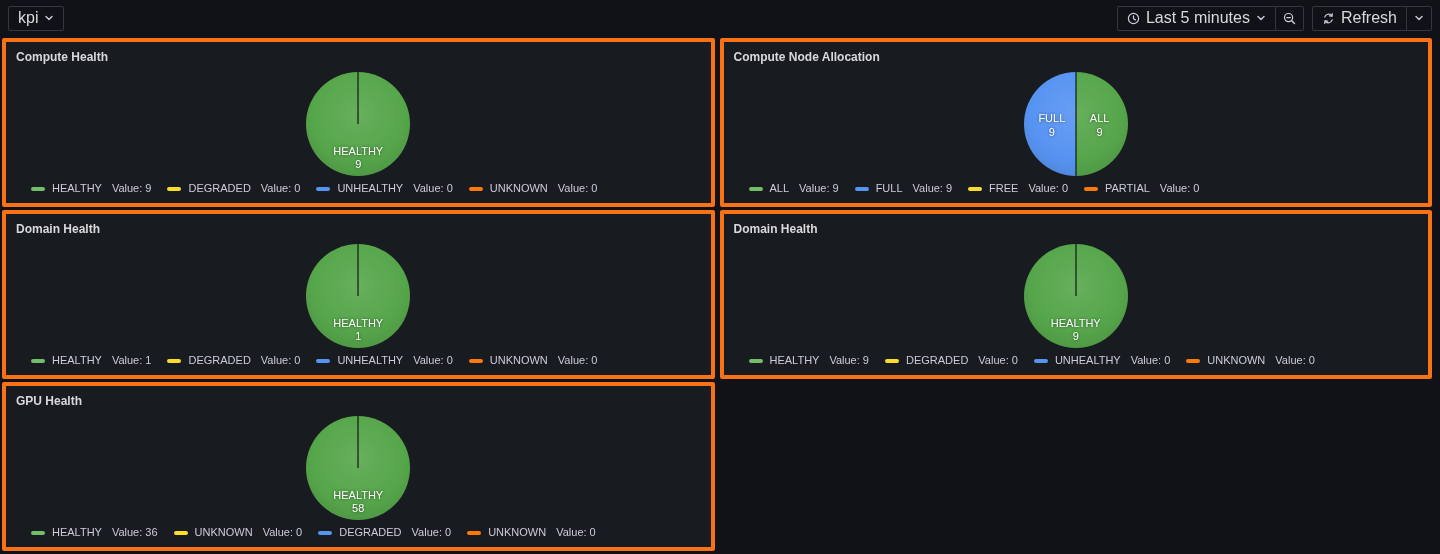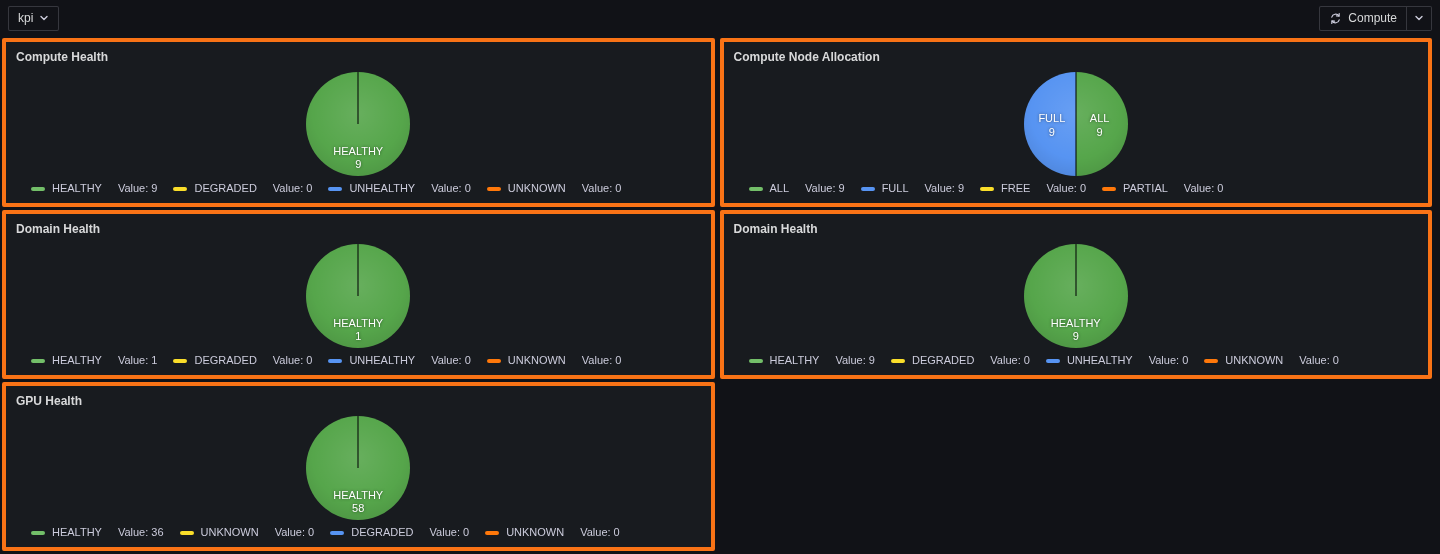--- a/index.html
+++ b/index.html
@@ -17,21 +17,21 @@
     height: 36px;
     display: flex; align-items: center; justify-content: space-between;
     padding: 0 8px;
   }
   .btn {
     display: inline-flex; align-items: center; gap: 6px;
     height: 25px; padding: 0 9px;
     background: #111217;
     border: 1px solid rgba(204,204,220,0.20);
     border-radius: 2px;
-    color: #d8d9da; font-size: 12px; font-weight: 500;
+    color: #d8d9da; font-size: 16px; font-weight: 500;
     font-family: "Liberation Sans", sans-serif;
     cursor: pointer; white-space: nowrap;
   }
   .btn svg { display: block; }
   .btn-group { display: inline-flex; }
   .btn-group .btn { border-radius: 0; }
   .btn-group .btn:first-child { border-radius: 2px 0 0 2px; }
   .btn-group .btn:last-child { border-radius: 0 2px 2px 0; }
   .btn-group .btn + .btn { border-left: none; }
   .btn--icon { padding: 0 7px; }
@@ -97,48 +97,73 @@
   .legend {
     flex: 0 0 auto;
     display: flex; align-items: center; gap: 0 16px;
     padding: 0 10px 9px 25px;
     font-size: 11px; line-height: 1;
     white-space: nowrap;
   }
   .legend-item { display: inline-flex; align-items: center; gap: 7px; cursor: pointer; color: #ccccdc; }
   .swatch { display: inline-block; width: 14px; height: 4px; border-radius: 4px; background: #999; }
   .legend-label { font-weight: 500; }
-  .legend-value { margin-left: 9px; }
+  .legend-value { margin-left: 3px; }
 </style>
 </head>
 <body>
 
 <header class="topbar">
   <button class="btn">
     <span>kpi</span>
     <span class="icon">
       <svg width="10" height="10" viewBox="0 0 10 10">
           <path d="M2 3.5 L5 6.5 L8 3.5" fill="none" stroke="currentColor" stroke-width="1.4" stroke-linecap="round" stroke-linejoin="round"></path>
         </svg>
     </span>
   </button>
 
   <div class="topbar-right">
+    <div class="btn-group">
+      <button class="btn">
+        <span class="icon">
+          <svg width="13" height="13" viewBox="0 0 14 14">
+              <circle cx="7" cy="7" r="5.5" fill="none" stroke="currentColor" stroke-width="1.3"></circle>
+              <path d="M7 4.2 V7.3 L9.1 8.5" fill="none" stroke="currentColor" stroke-width="1.3" stroke-linecap="round" stroke-linejoin="round"></path>
+            </svg>
+        </span>
+        <span>Last 5 minutes</span>
+        <span class="icon">
+          <svg width="10" height="10" viewBox="0 0 10 10">
+              <path d="M2 3.5 L5 6.5 L8 3.5" fill="none" stroke="currentColor" stroke-width="1.4" stroke-linecap="round" stroke-linejoin="round"></path>
+            </svg>
+        </span>
+      </button>
+      <button class="btn btn--icon">
+        <span class="icon">
+          <svg width="13" height="13" viewBox="0 0 14 14">
+              <circle cx="6" cy="6" r="4.4" fill="none" stroke="currentColor" stroke-width="1.3"></circle>
+              <line x1="4" y1="6" x2="8" y2="6" stroke="currentColor" stroke-width="1.3" stroke-linecap="round"></line>
+              <line x1="9.3" y1="9.3" x2="12.4" y2="12.4" stroke="currentColor" stroke-width="1.5" stroke-linecap="round"></line>
+            </svg>
+        </span>
+      </button>
+    </div>
 
     <div class="btn-group">
       <button class="btn">
         <span class="icon">
           <svg width="13" height="13" viewBox="0 0 14 14">
             <path d="M3.0 5.6 A4.3 4.3 0 0 1 10.7 4.2" fill="none" stroke="currentColor" stroke-width="1.3" stroke-linecap="round"></path>
             <path d="M11.0 1.6 L10.8 4.4 L8.0 4.2" fill="none" stroke="currentColor" stroke-width="1.3" stroke-linecap="round" stroke-linejoin="round"></path>
             <path d="M11.0 8.4 A4.3 4.3 0 0 1 3.3 9.8" fill="none" stroke="currentColor" stroke-width="1.3" stroke-linecap="round"></path>
             <path d="M3.0 12.4 L3.2 9.6 L6.0 9.8" fill="none" stroke="currentColor" stroke-width="1.3" stroke-linecap="round" stroke-linejoin="round"></path>
           </svg>
         </span>
-        <span>Compute</span>
+        <span>Refresh</span>
       </button>
       <button class="btn btn--icon">
         <span class="icon">
           <svg width="10" height="10" viewBox="0 0 10 10">
               <path d="M2 3.5 L5 6.5 L8 3.5" fill="none" stroke="currentColor" stroke-width="1.4" stroke-linecap="round" stroke-linejoin="round"></path>
             </svg>
         </span>
       </button>
     </div>
   </div>

